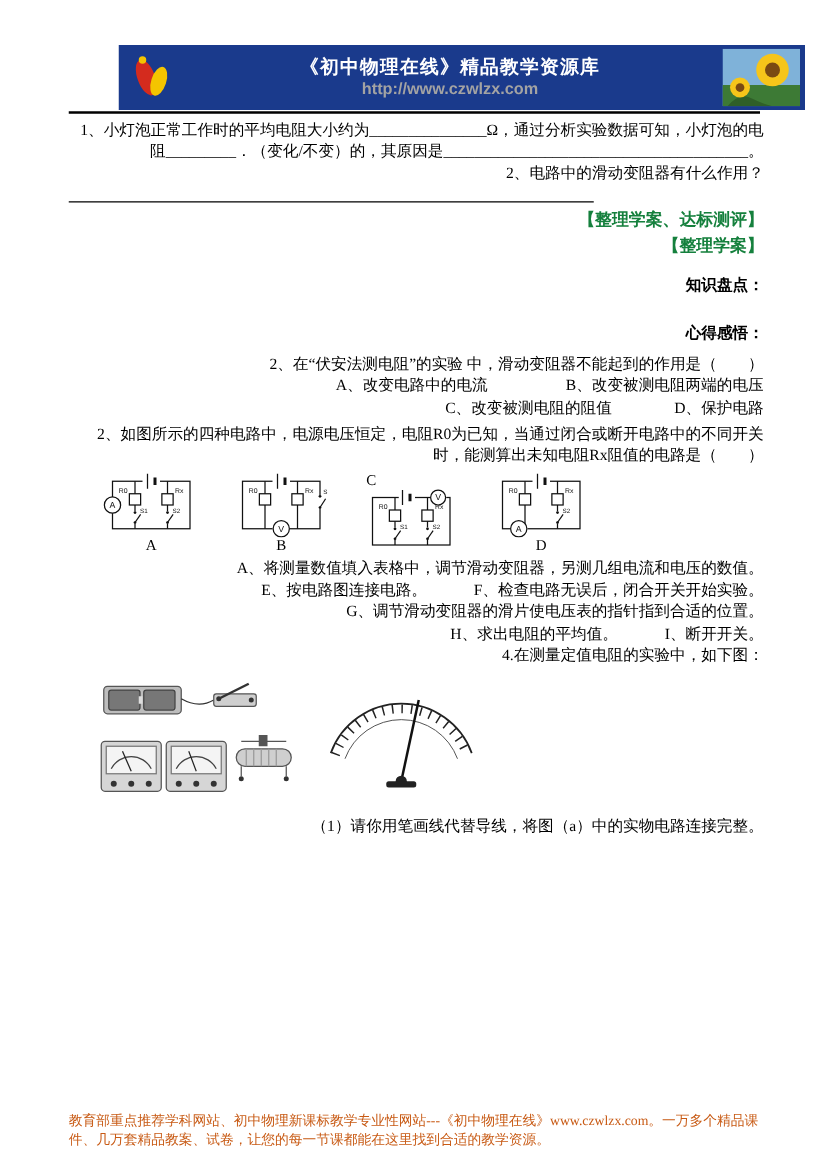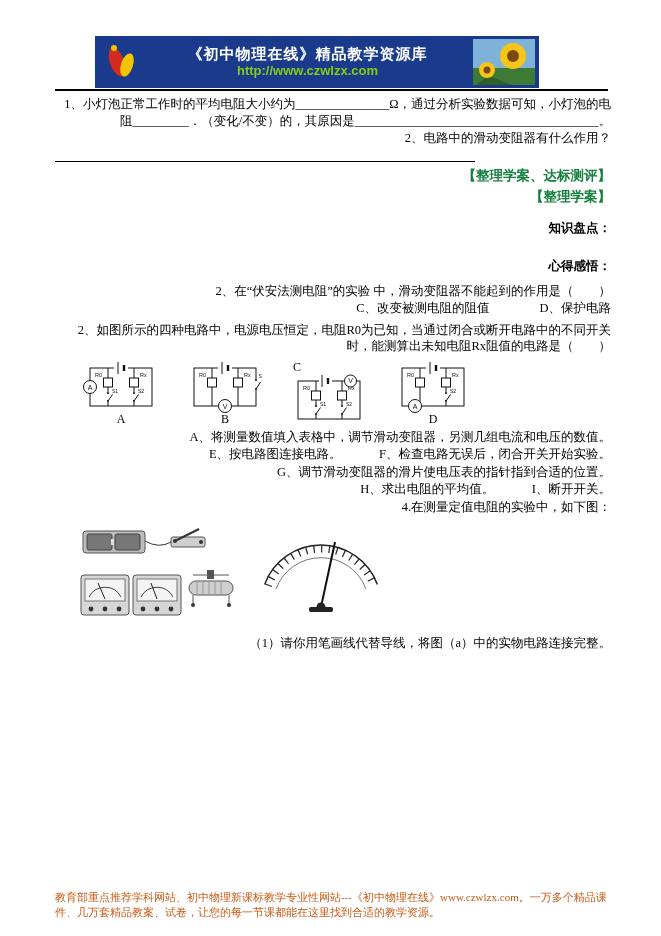--- a/index.html
+++ b/index.html
@@ -1,24 +1,24 @@
 <!DOCTYPE html>
 <html><head>
 <meta charset="utf-8">
 <style>
   html,body{margin:0;padding:0;background:#888;}
   .page{position:relative;width:661px;height:936px;background:#fff;margin:0 auto;overflow:hidden;
         font-family:"Liberation Serif","DejaVu Serif",serif;color:#000;}
   
-  .banner{position:absolute;left:95px;top:36px;width:444px;height:52px;background:#1a3a8c;
+  .banner{position:absolute;left:95px;top:36px;width:549px;height:52px;background:#1a3a8c;
           display:flex;align-items:center;}
   .banner-logo{width:42px;height:46px;margin-left:5px;flex:0 0 auto;}
   .banner-center{flex:1;text-align:center;color:#fff;line-height:1.2;}
   .banner-title{font-size:15px;font-weight:bold;letter-spacing:1px;}
-  .banner-url{font-size:13px;font-weight:bold;color:#84cc16;font-family:"Liberation Sans","DejaVu Sans",sans-serif;}
+  .banner-url{font-size:13px;font-weight:bold;color:#a3a3a3;font-family:"Liberation Sans","DejaVu Sans",sans-serif;}
   .banner-photo{width:62px;height:46px;margin-right:4px;flex:0 0 auto;}
   .rule{position:absolute;left:55px;top:89px;width:553px;height:2px;background:#000;}
   
   .content{position:absolute;left:55px;top:96px;width:556px;font-size:12.5px;line-height:16.5px;}
   .content p{margin:0 0 1px 0;text-align:right;}
   .answer-line{width:420px;height:12px;border-bottom:1.2px solid #000;margin:2px 0 6px 0;}
   .red{color:#15803d;}
   .b{font-weight:bold;}
   .fs13{font-size:13.5px;}
   .mt5{margin-top:5px !important;}
@@ -71,20 +71,21 @@
     <p>1、小灯泡正常工作时的平均电阻大小约为_______________Ω，通过分析实验数据可知，小灯泡的电阻_________．（变化/不变）的，其原因是_______________________________________。</p>
     <p>2、电路中的滑动变阻器有什么作用？</p>
     <div class="answer-line"></div>
 
     <p class="red b fs13 mt5">【整理学案、达标测评】</p>
     <p class="red b fs13 mt5">【整理学案】</p>
     <p class="b mt14">知识盘点：</p>
     <p class="b mt22">心得感悟：</p>
 
     <p class="mt8">2、在“伏安法测电阻”的实验 中，滑动变阻器不能起到的作用是（　　）</p>
+    <p class="indent">A、改变电路中的电流　　　　　B、改变被测电阻两端的电压</p>
     <p class="indent">C、改变被测电阻的阻值　　　　D、保护电路</p>
 
     <p class="mt5">2、如图所示的四种电路中，电源电压恒定，电阻R0为已知，当通过闭合或断开电路中的不同开关时，能测算出未知电阻Rx阻值的电路是（　　）</p>
 
     <div class="circuits">
 
       <div class="ccell">
         <svg width="80" height="52" viewBox="0 0 80 52">
           <rect x="9" y="7" width="62" height="38" fill="none" stroke="#111"></rect>
           <line x1="27" y1="7" x2="27" y2="45" stroke="#111"></line>

